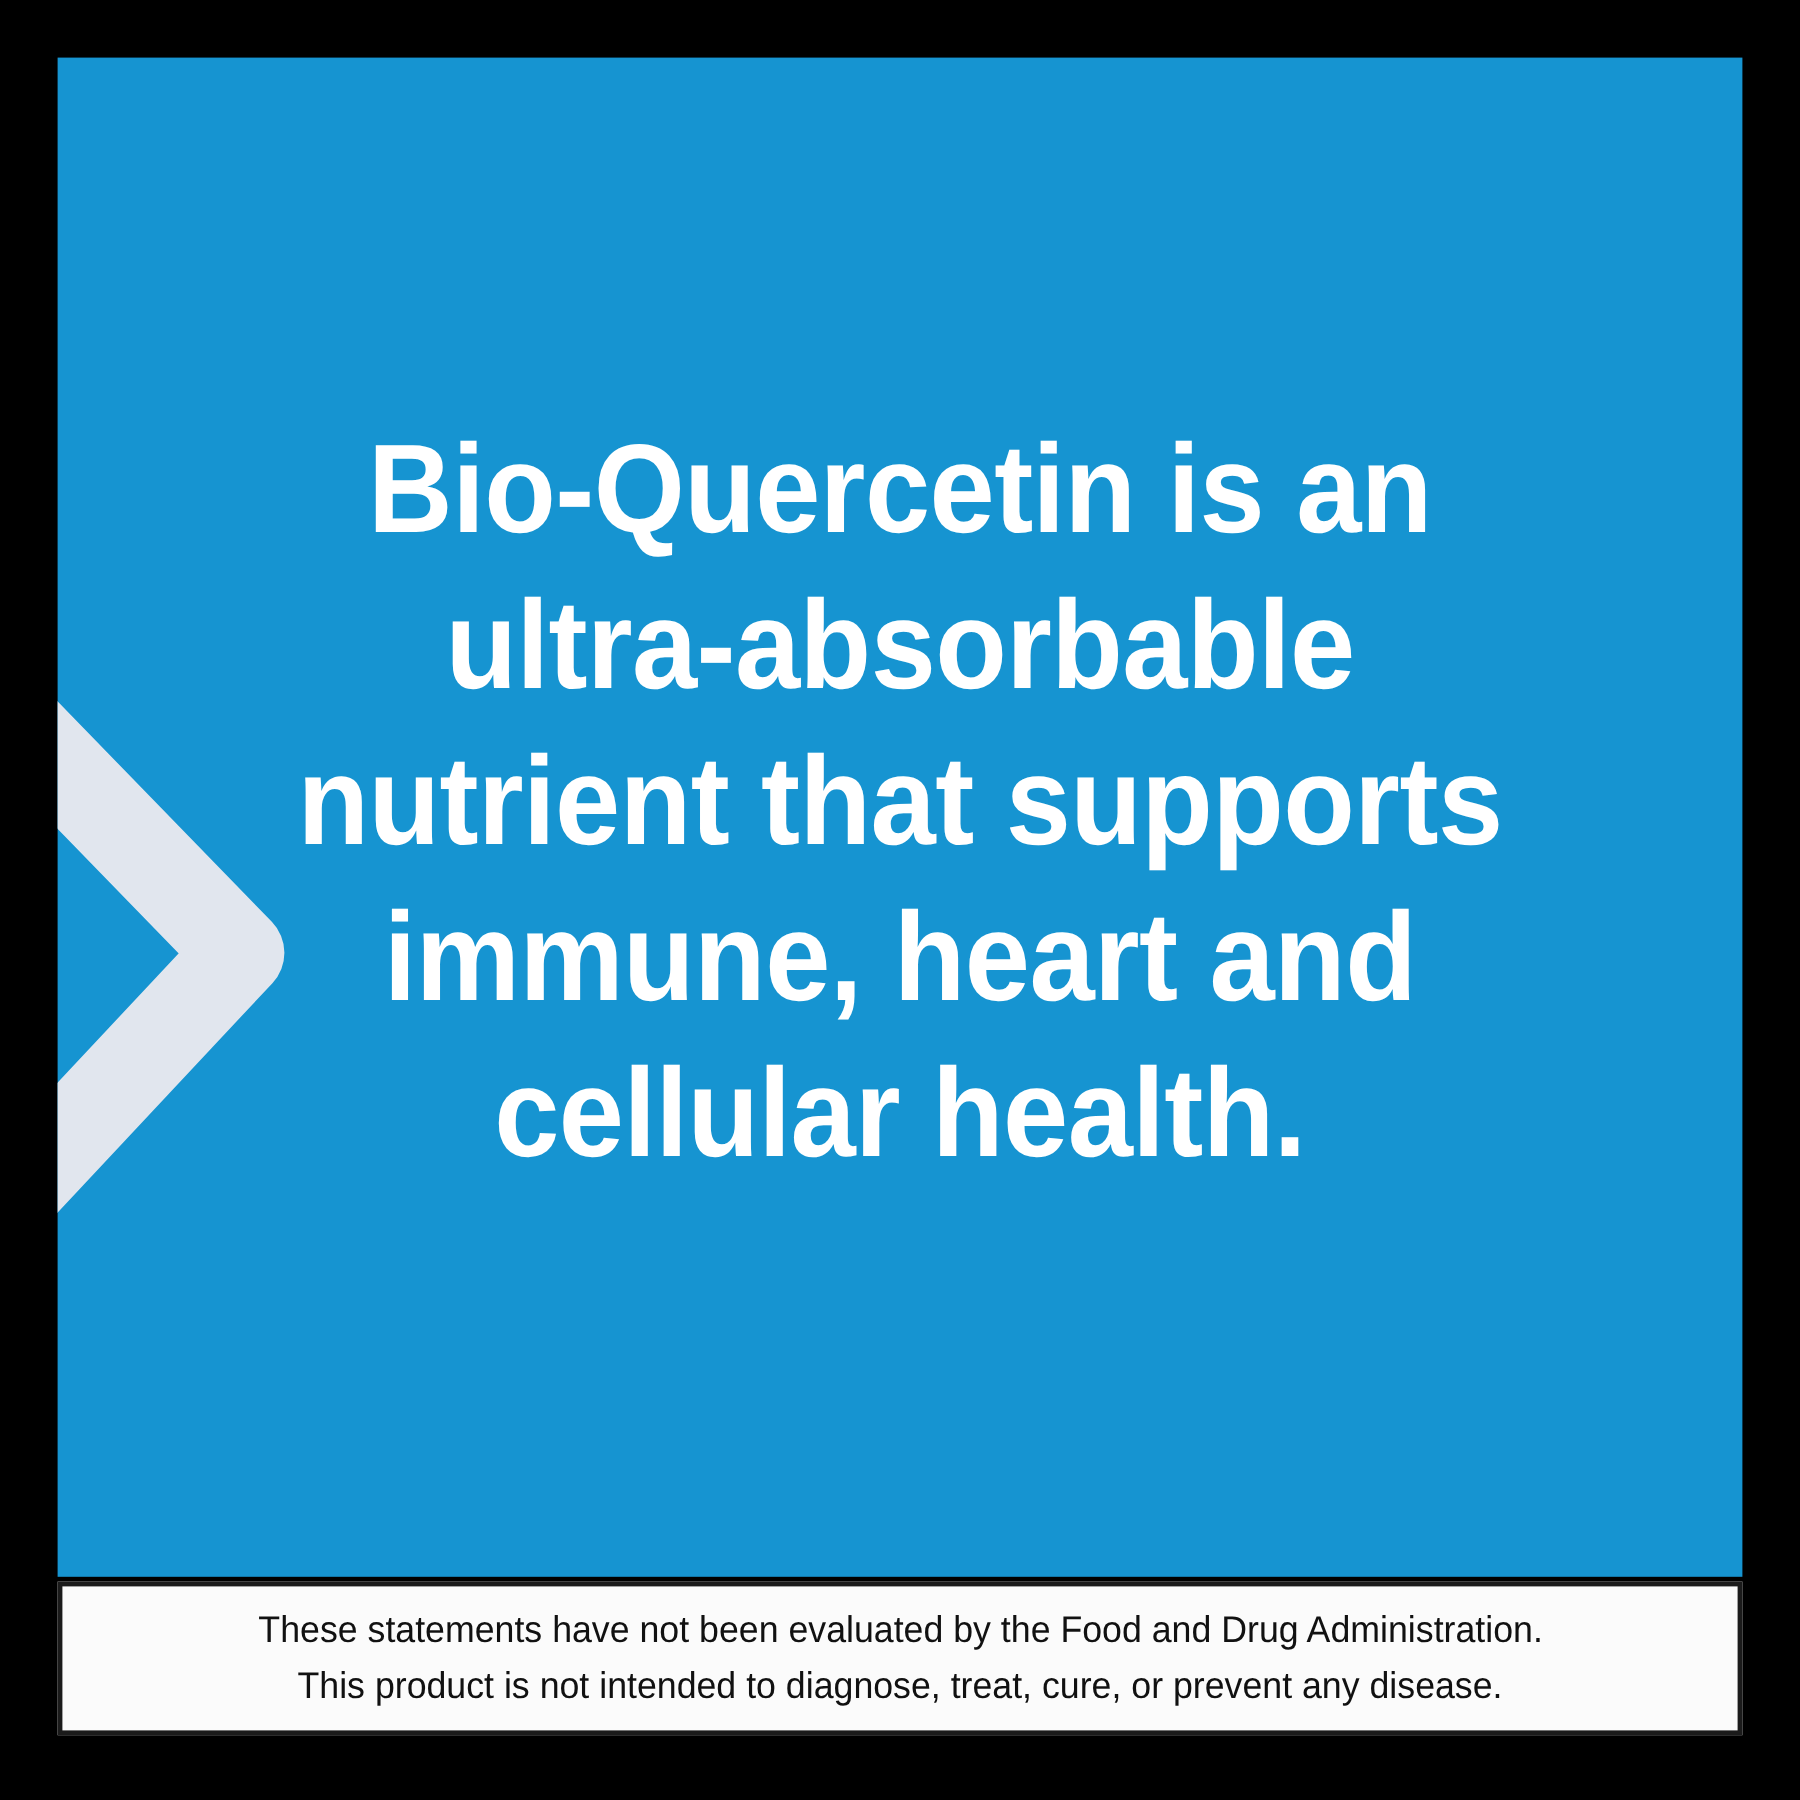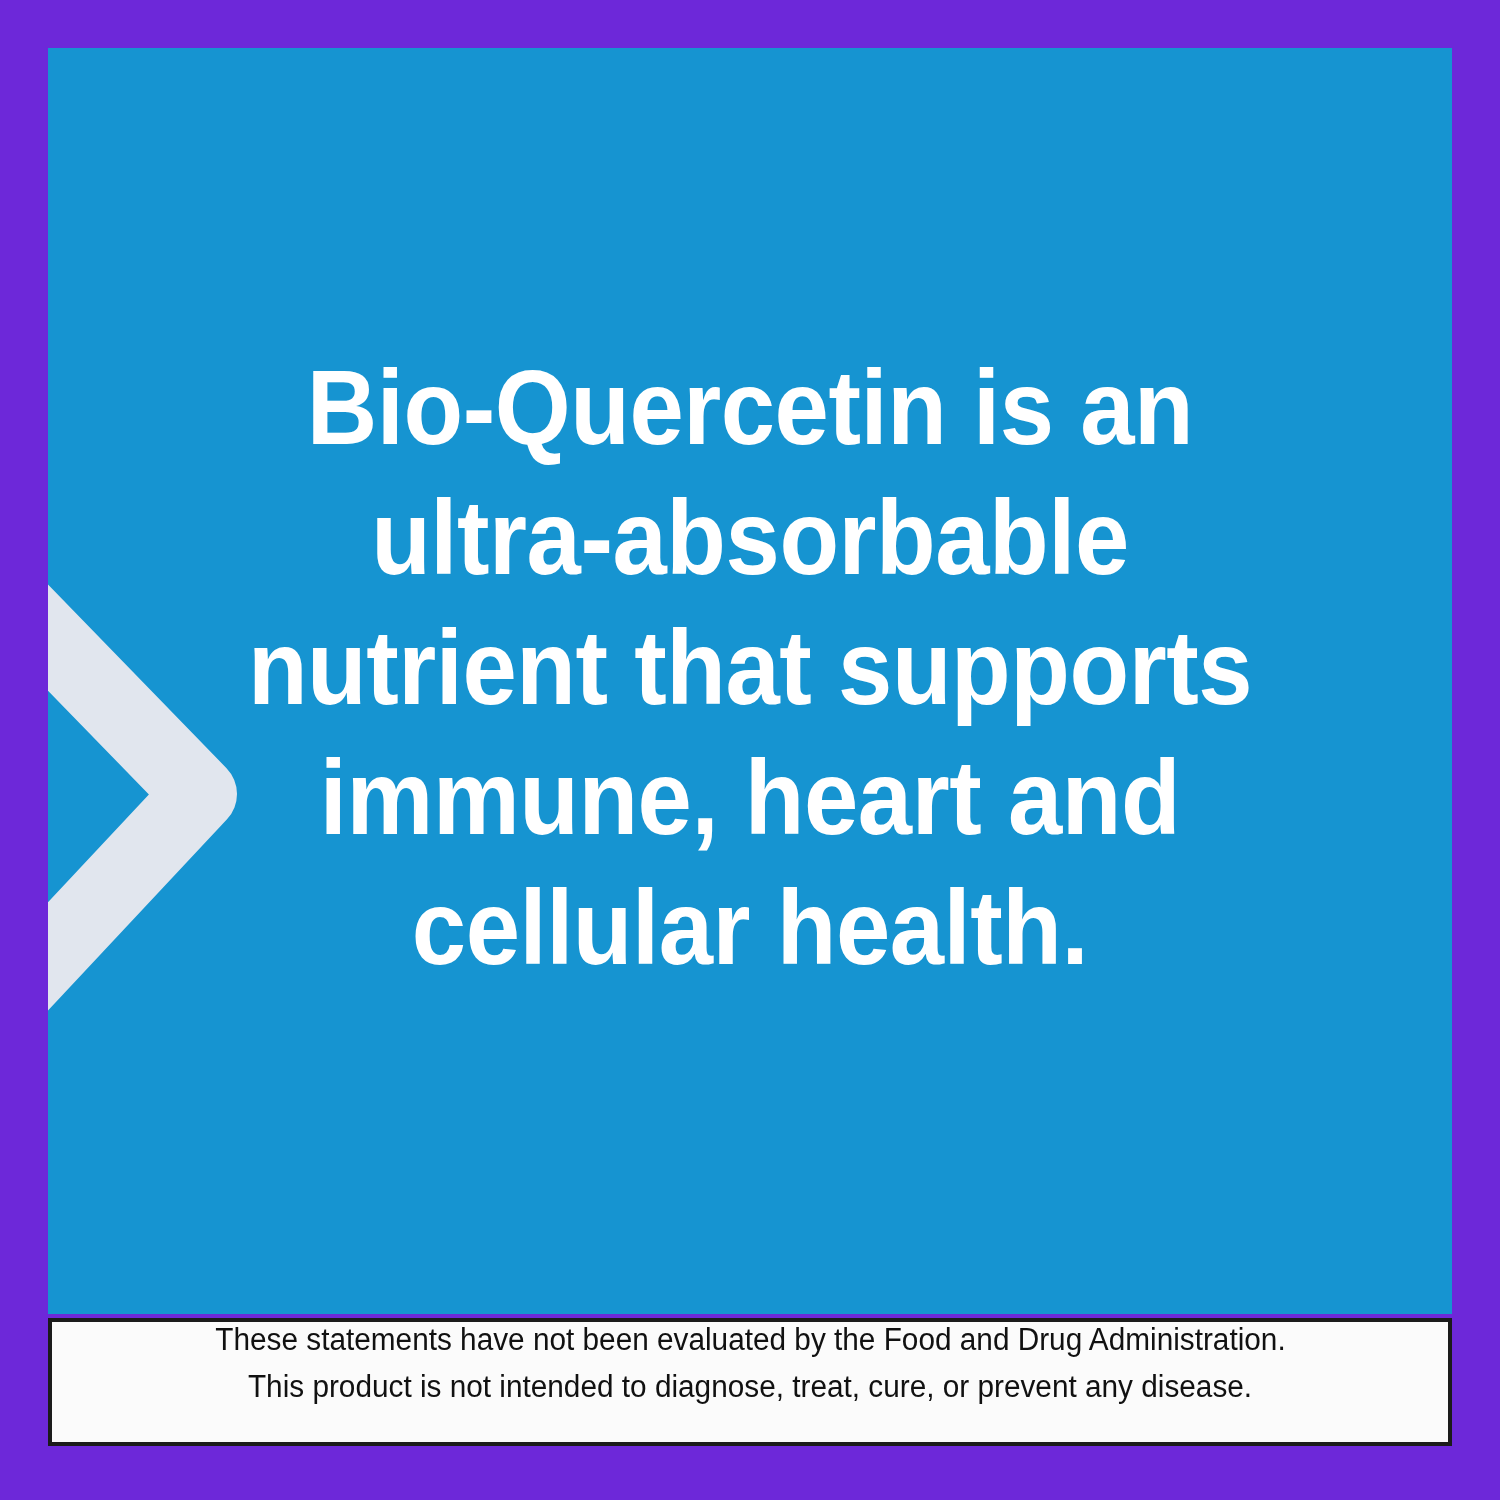--- a/index.html
+++ b/index.html
@@ -5,21 +5,21 @@
   html, body {
     margin: 0;
     padding: 0;
     background: #ffffff;
   }
 
   #canvas {
     position: relative;
     width: 1500px;
     height: 1500px;
-    background: #6d28d9;
+    background: #000000;
     overflow: hidden;
     font-family: "Liberation Sans", sans-serif;
     -webkit-font-smoothing: antialiased;
   }
 
   
   #hero-panel {
     position: absolute;
     left: 48px;
     top: 48px;
@@ -79,20 +79,21 @@
     left: 48px;
     top: 1318px;
     width: 1404px;
     height: 128px;
     box-sizing: border-box;
     background: #fbfbfb;
     border: 4px solid #1b1b1b;
     display: flex;
     flex-direction: column;
     align-items: center;
+    justify-content: center;
     gap: 10px;
   }
   .disclaimer-line {
     color: #111111;
     font-family: "Liberation Sans Narrow", "Liberation Sans", sans-serif;
     font-size: 31px;
     font-weight: 400;
     line-height: 1.18;
     text-align: center;
     white-space: nowrap;

